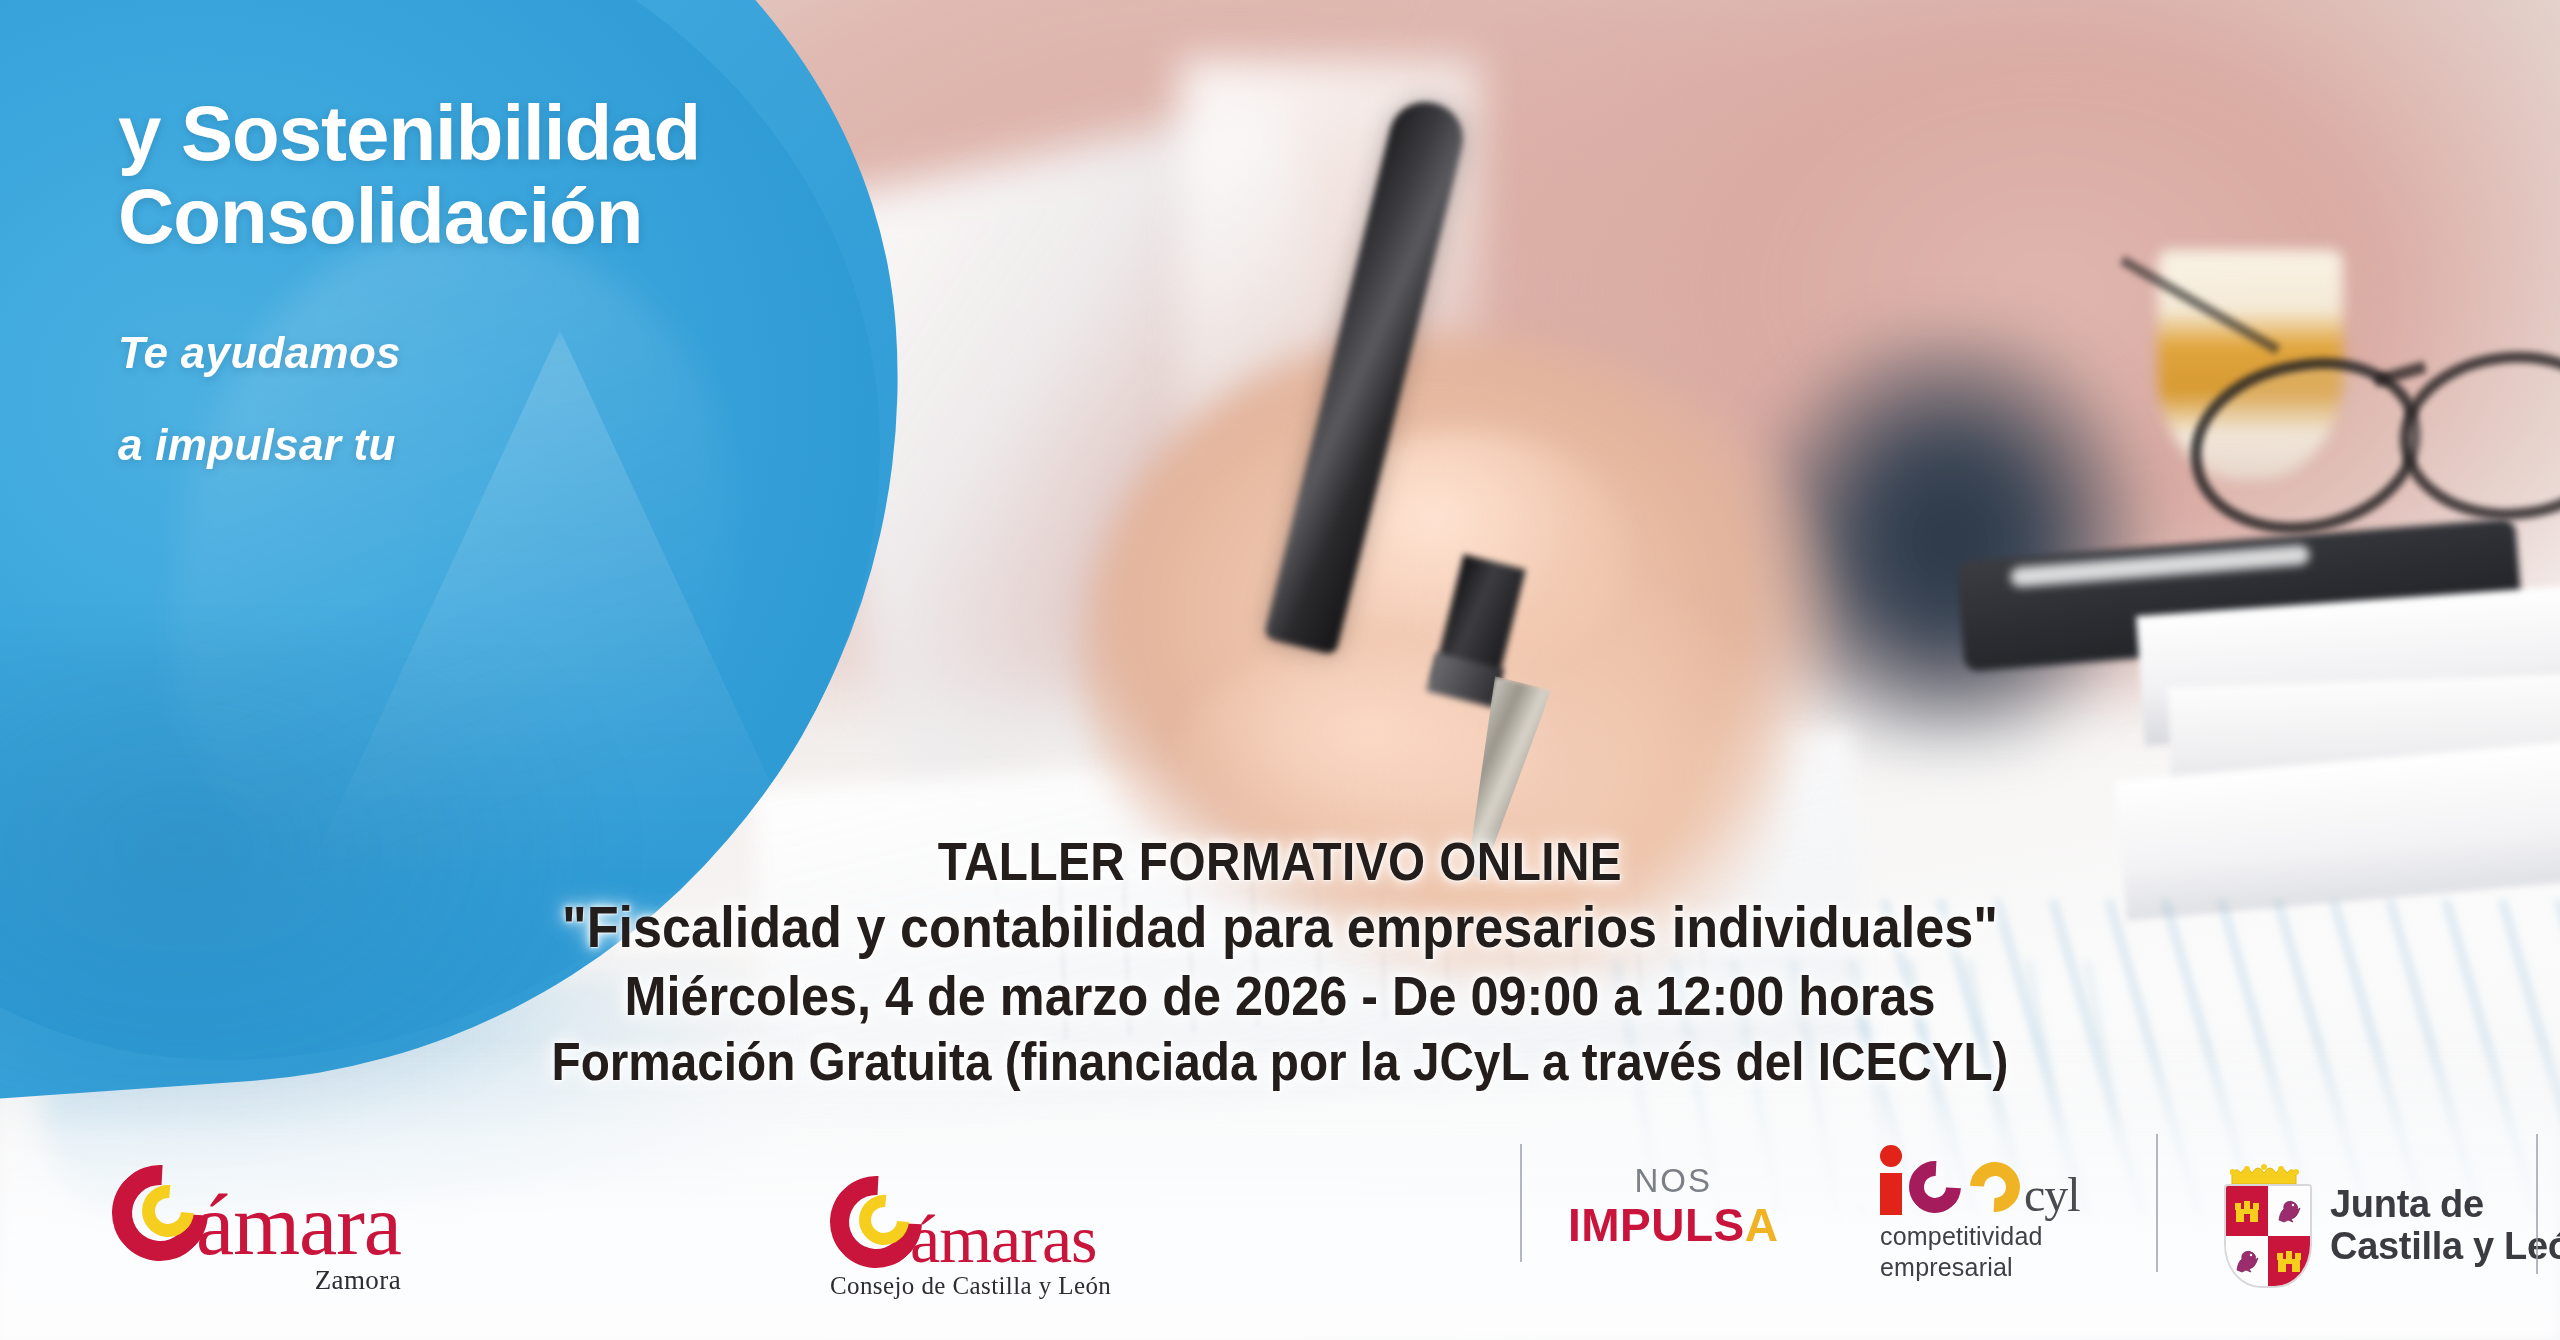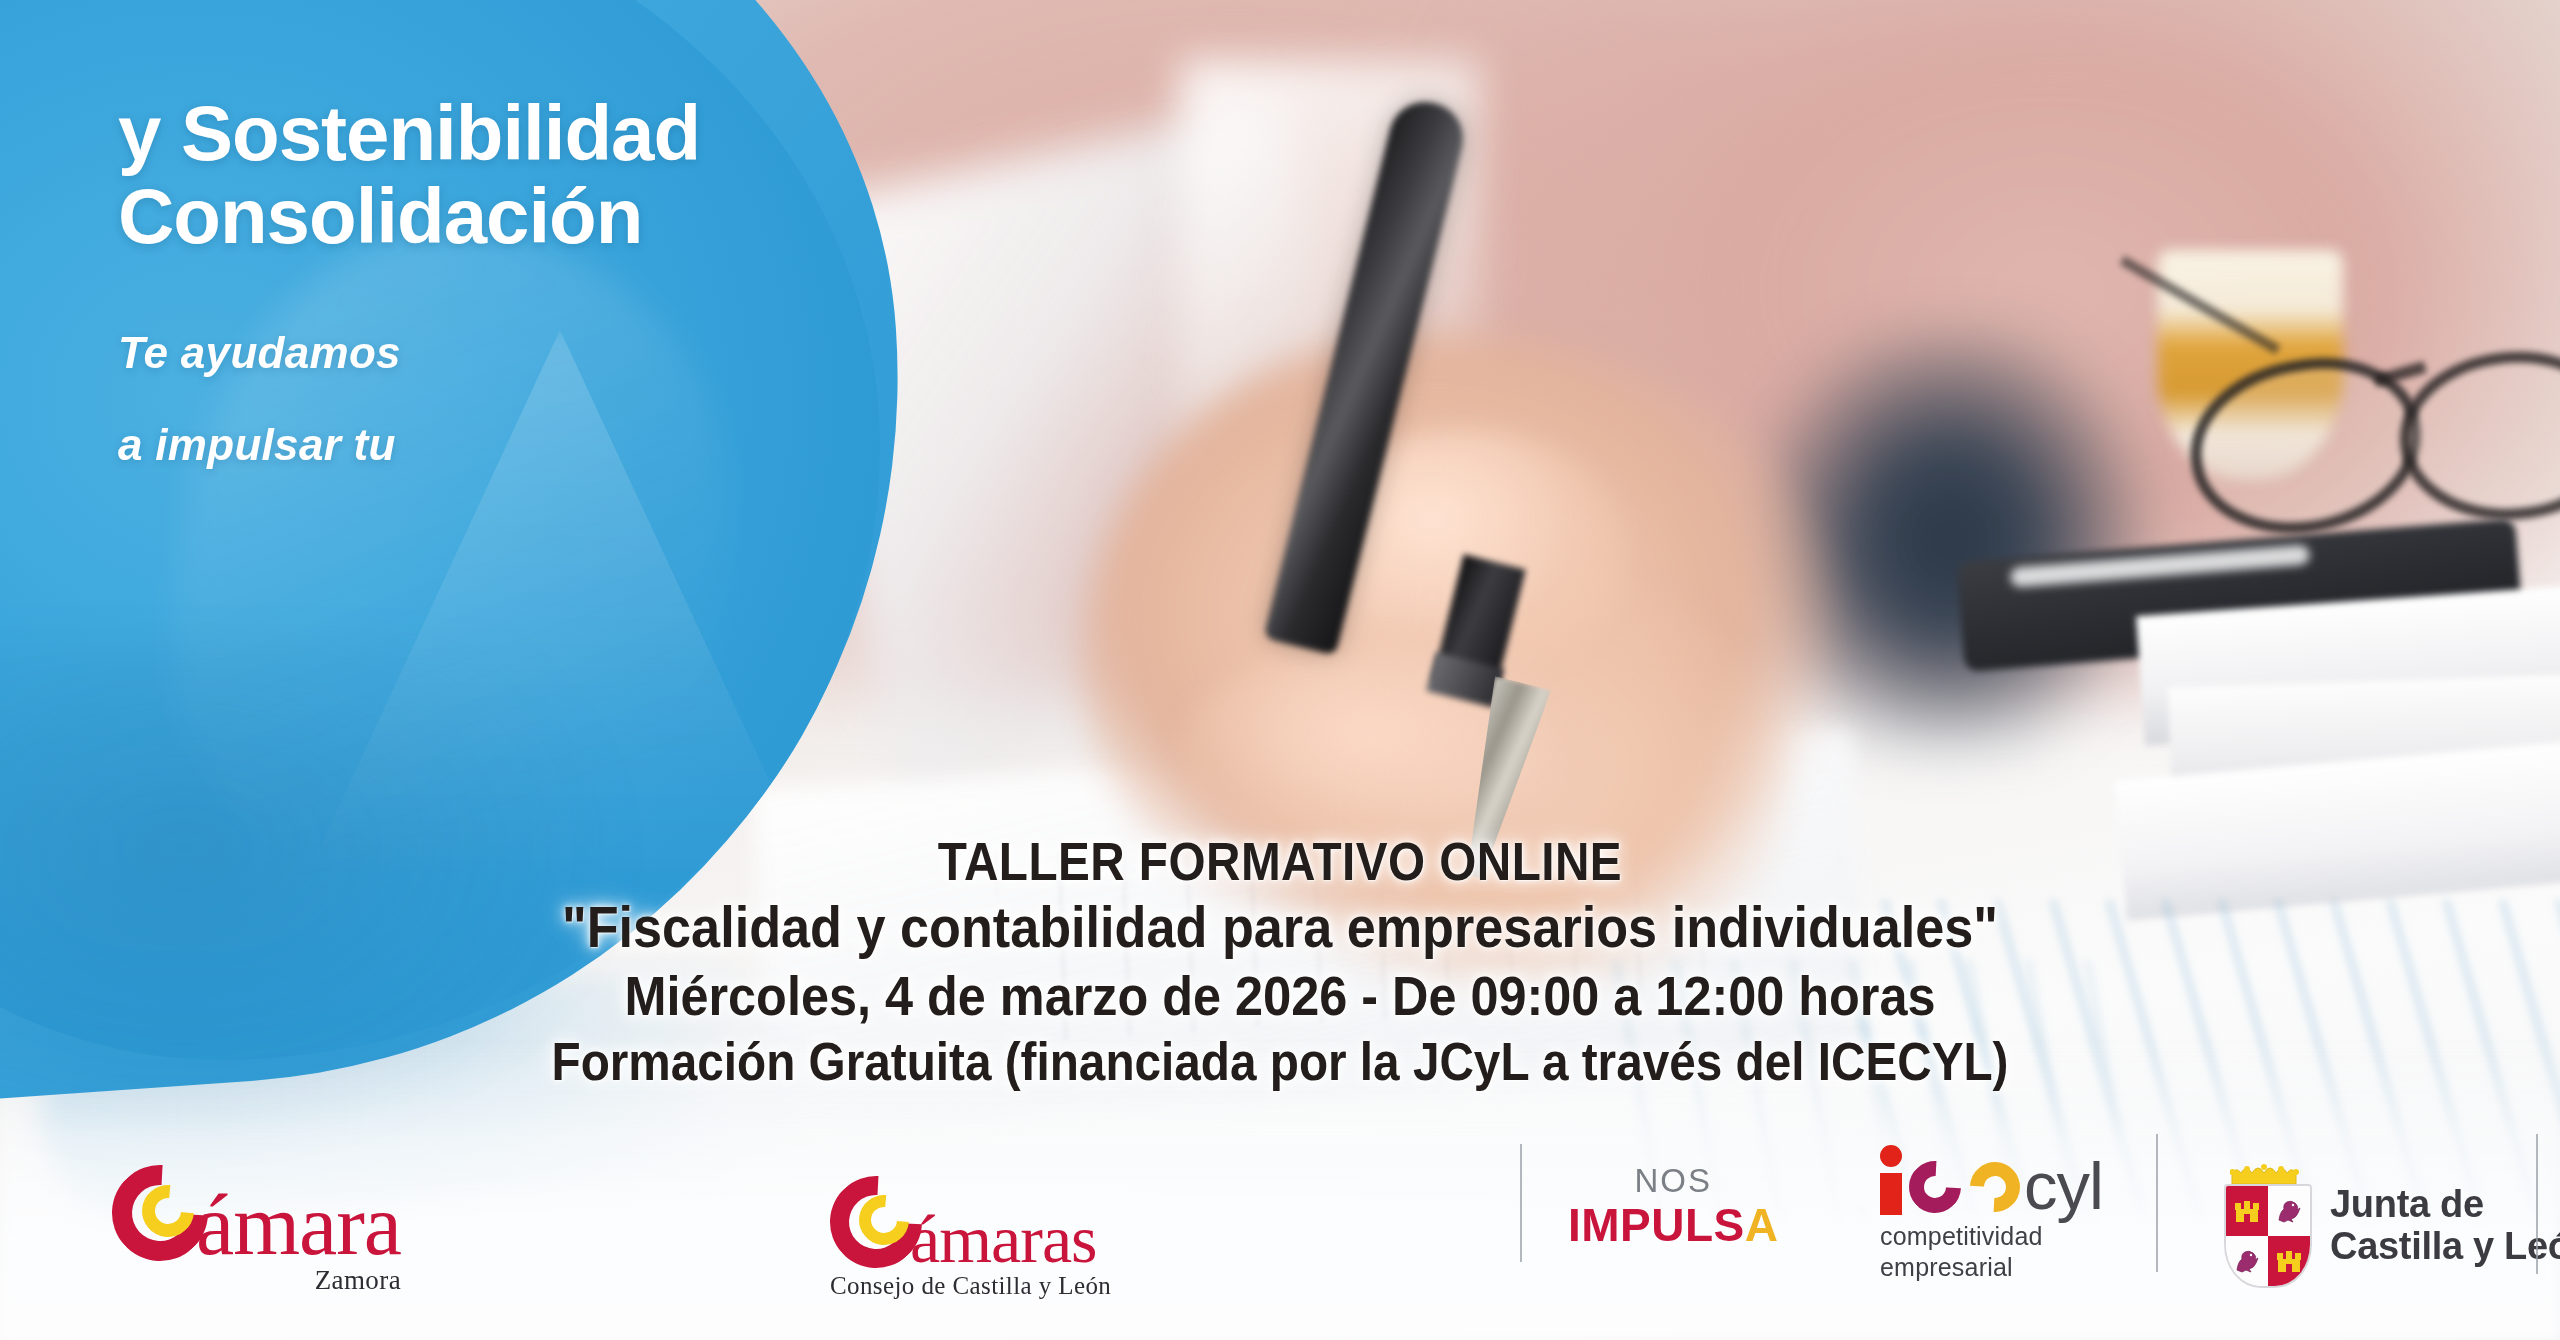--- a/index.html
+++ b/index.html
@@ -329,22 +329,22 @@
     width:52px;height:52px;margin-left:7px;box-sizing:border-box;
     border:15px solid #A51C5C;border-radius:50%;border-right-color:transparent;
     transform:rotate(-42deg);flex:0 0 52px;align-self:flex-end;margin-bottom:2px;
   }
   .ice-e{
     width:50px;height:50px;margin-left:9px;box-sizing:border-box;
     border:14px solid #F0B323;border-radius:50%;border-left-color:transparent;
     transform:rotate(-42deg);flex:0 0 50px;align-self:flex-end;margin-bottom:3px;
   }
   .ice-cyl{
-    font-size:67px;line-height:0.86;color:#4a4a50;margin-left:4px;
-    font-family:Liberation Sans, sans-serif;letter-spacing:-1px;
+    font-size:48px;line-height:0.86;color:#4a4a50;margin-left:4px;
+    font-family:Liberation Serif, serif;letter-spacing:-1px;
   }
   .ice-sub{
     color:#3f4046;font-size:25px;line-height:1.22;margin-top:6px;letter-spacing:0.2px;
   }
 
   
   .junta{left:2218px;bottom:50px;display:flex;align-items:center;}
   .shield-wrap{position:relative;width:96px;height:128px;flex:0 0 96px;margin-right:16px;}
   .crown{
     position:absolute;left:12px;top:0;width:72px;height:24px;

